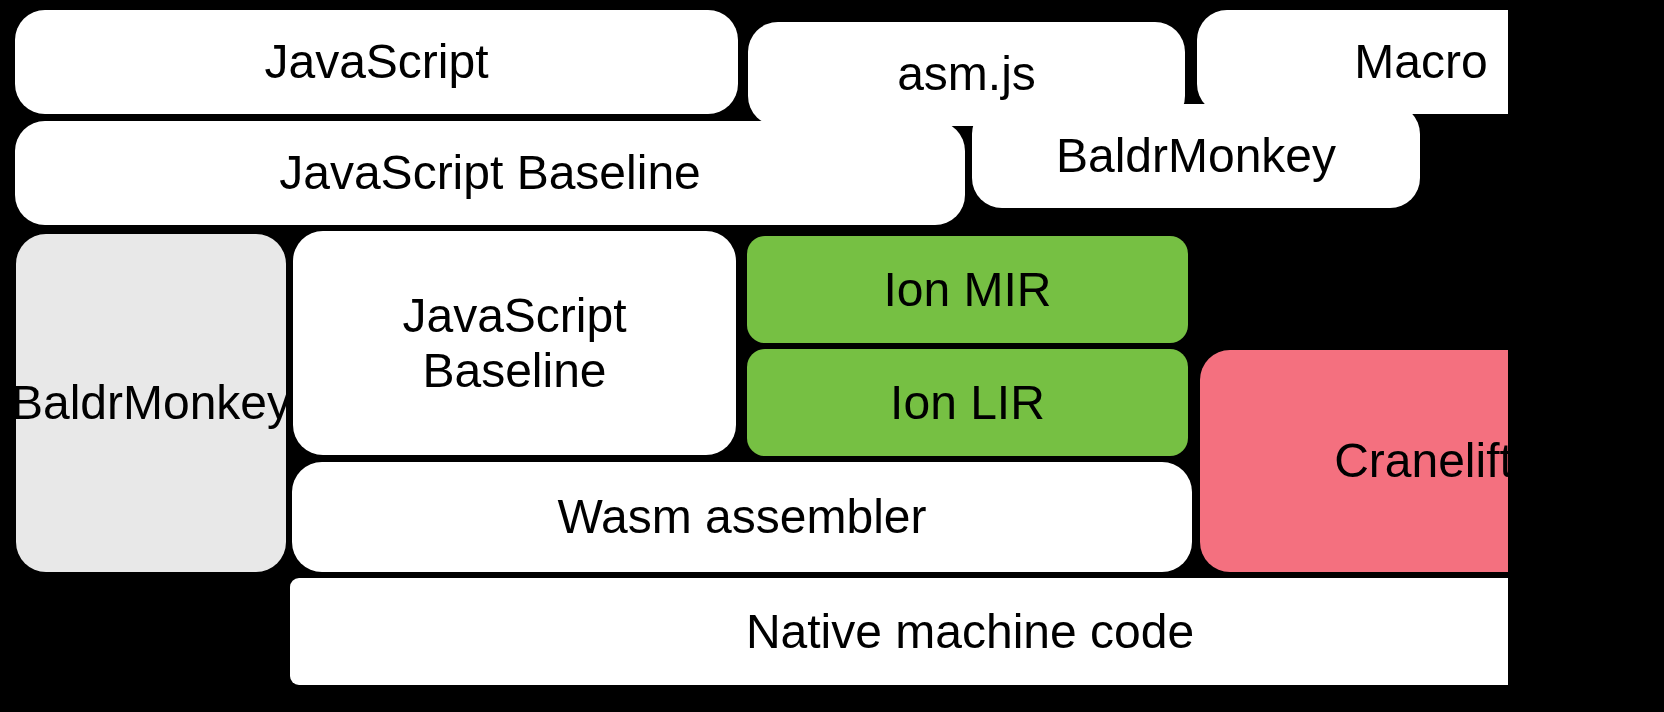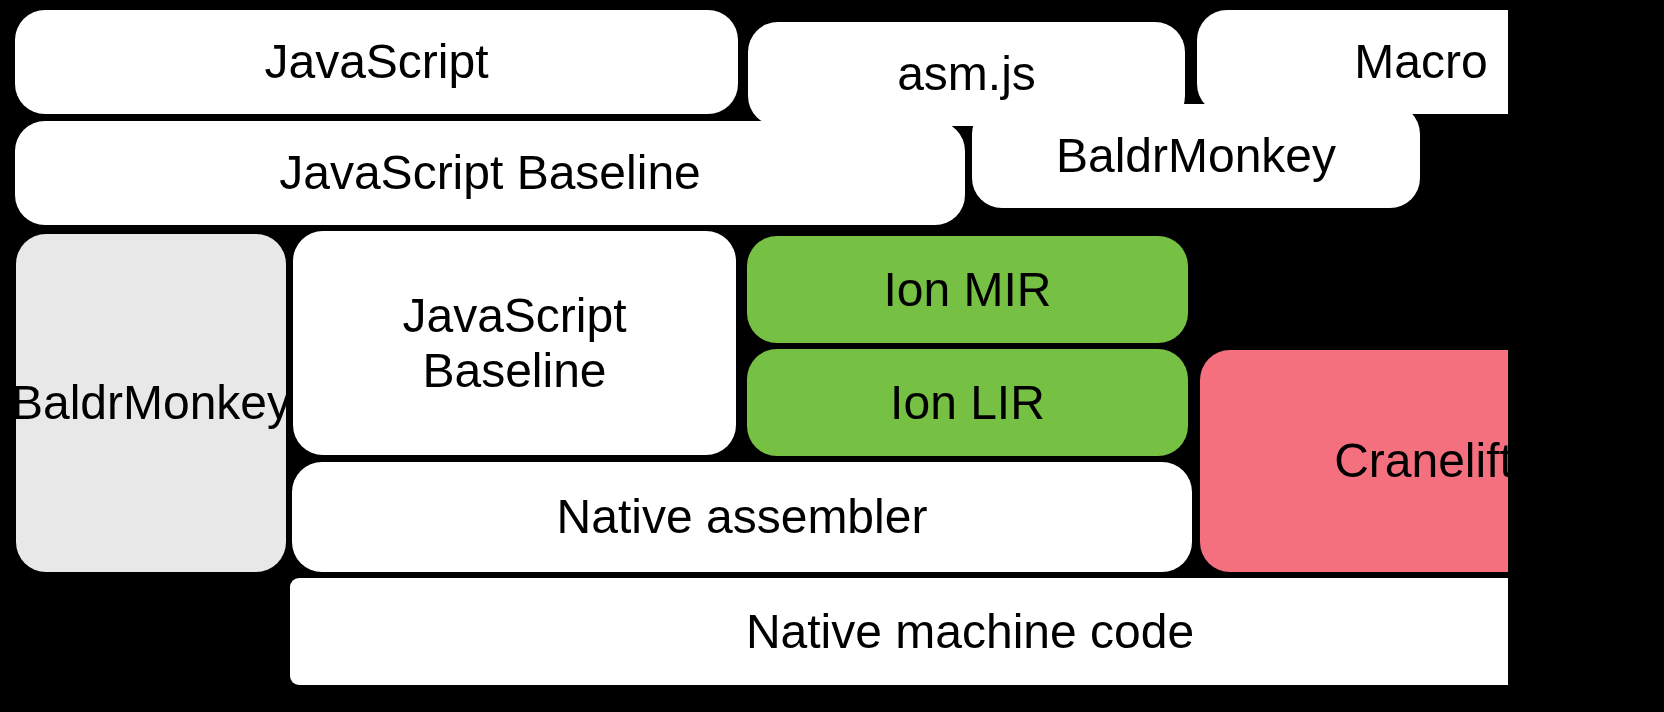--- a/index.html
+++ b/index.html
@@ -22,21 +22,21 @@
     justify-content: center;
     text-align: center;
     border-radius: 30px;
     font-size: 48px;
     line-height: 1.15;
     color: var(--node-text, #000);
     box-sizing: border-box;
   }
   .node.white { background: var(--node-white, #fff); }
   .node.gray  { background: var(--node-gray, #e8e8e8); }
-  .node.green { background: var(--node-green, #76c043); }
+  .node.green { background: var(--node-green, #76c043); border-radius: 18px; }
   .node.pink  { background: var(--node-pink, #f4707f); }
   .multiline  { white-space: pre-line; }
 
   
   #n-javascript      { left: 15px;   top: 10px;  width: 723px;  height: 104px; }
   #n-asmjs           { left: 748px;  top: 22px;  width: 437px;  height: 104px; }
   #n-wasm            { left: 1197px; top: 10px;  width: 448px;  height: 104px; }
   #n-bytecode        { left: 15px;   top: 121px; width: 950px;  height: 104px; }
   #n-baldrmonkey     { left: 972px;  top: 104px; width: 448px;  height: 104px; text-align: center; }
   #n-interpreter     { left: 16px;   top: 234px; width: 270px;  height: 338px; }
@@ -66,17 +66,17 @@
 
   <div id="n-baseline" class="node white multiline">JavaScript
 Baseline</div>
 
   <div id="n-ion-mir" class="node green">Ion MIR</div>
 
   <div id="n-ion-lir" class="node green">Ion LIR</div>
 
   <div id="n-cranelift" class="node pink">Cranelift</div>
 
-  <div id="n-macro-assembler" class="node white">Native assembler</div>
+  <div id="n-macro-assembler" class="node white">Wasm assembler</div>
 
   <div id="n-native" class="node white">Native machine code</div>
 
 </div>
 
 </body></html>

